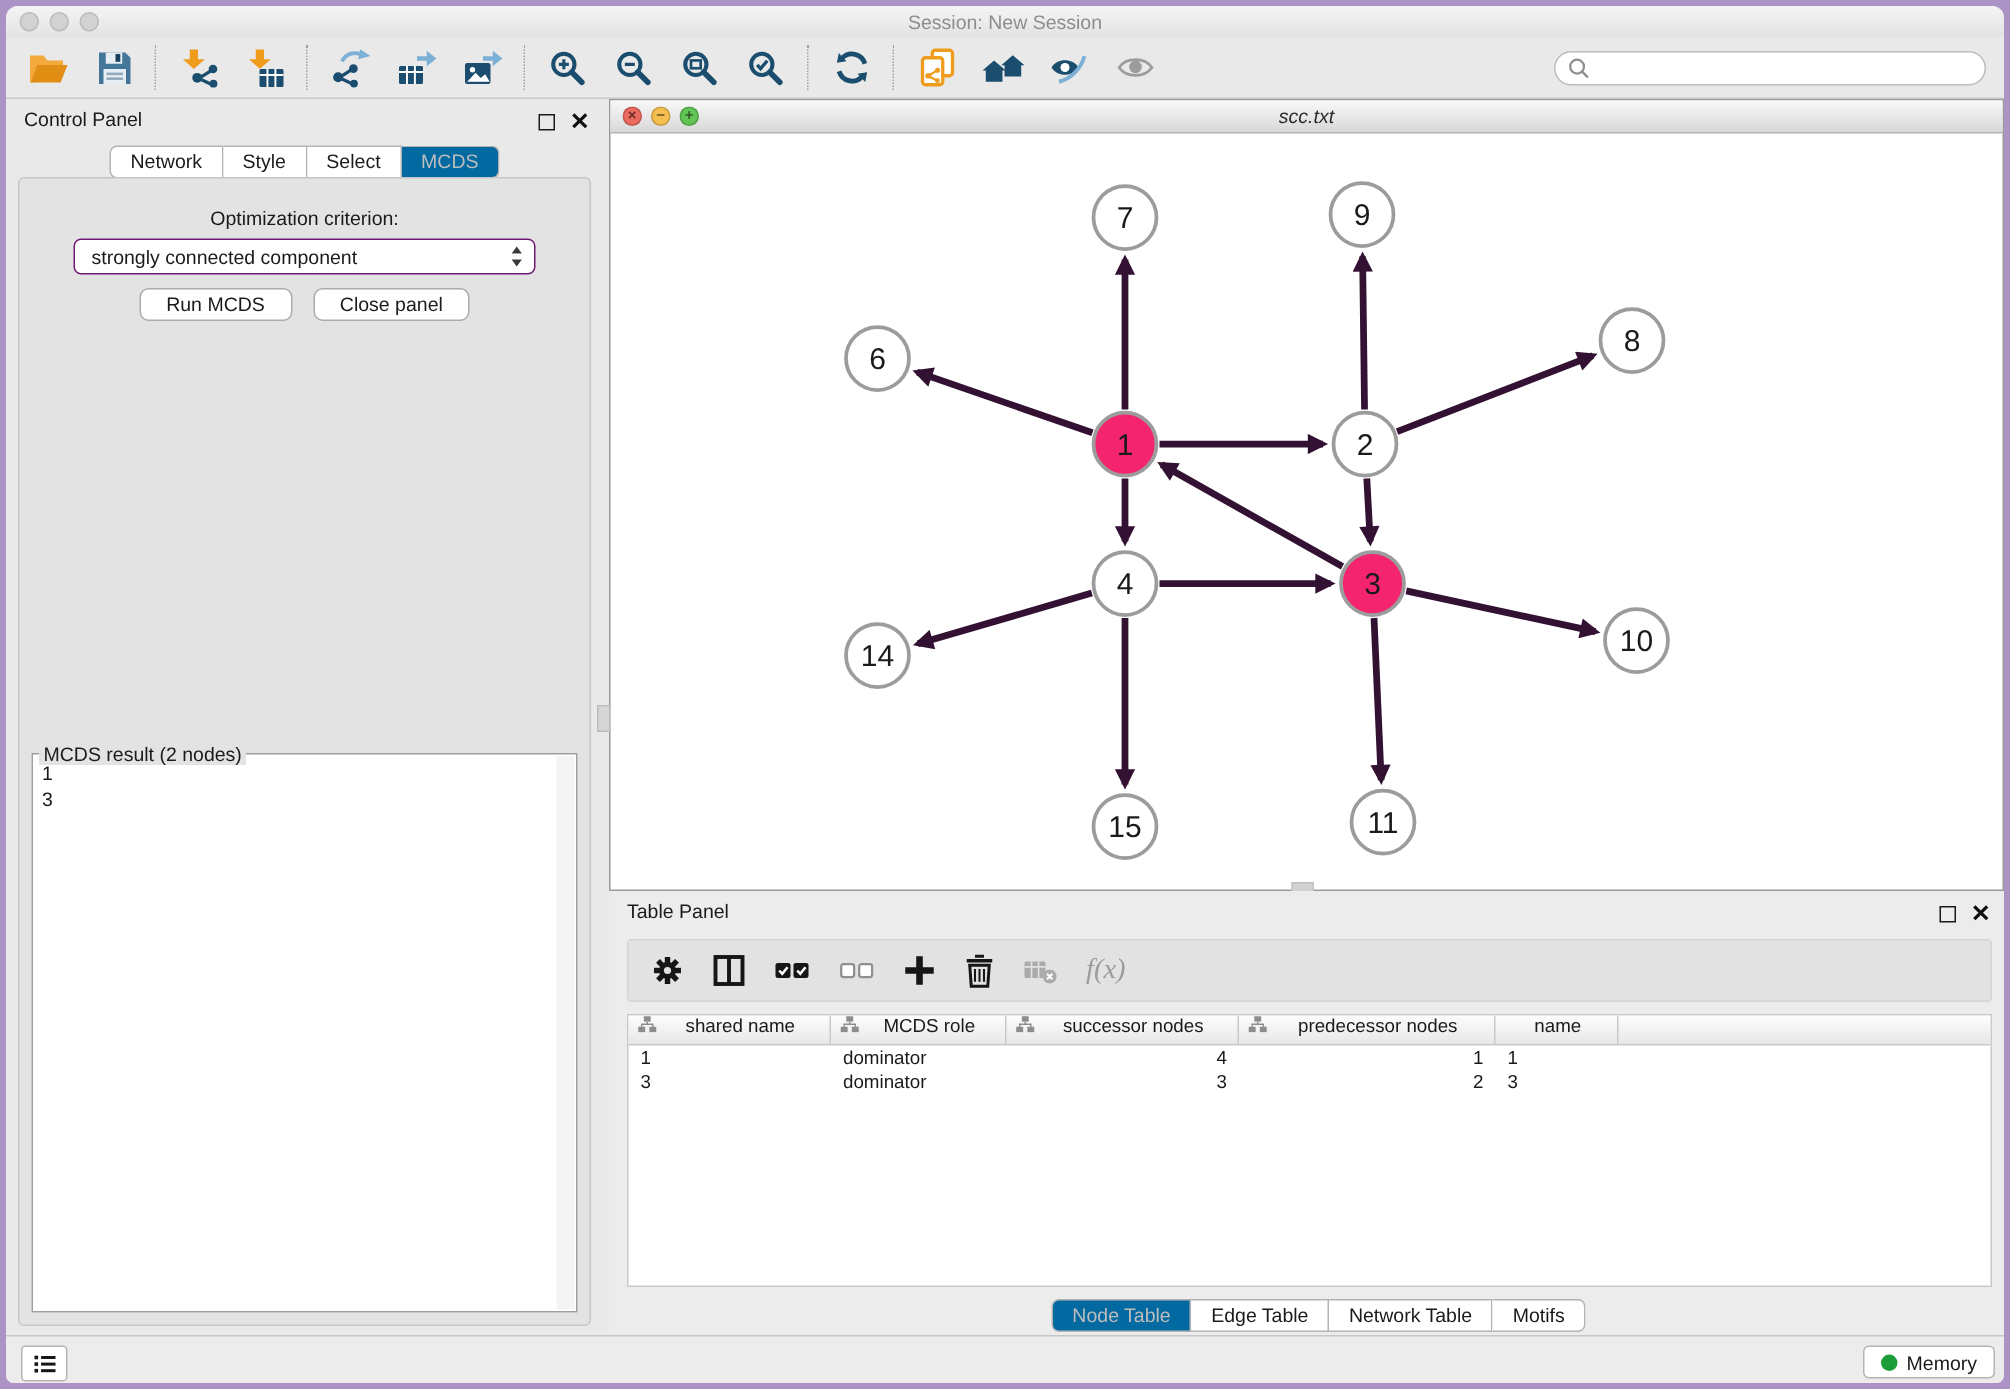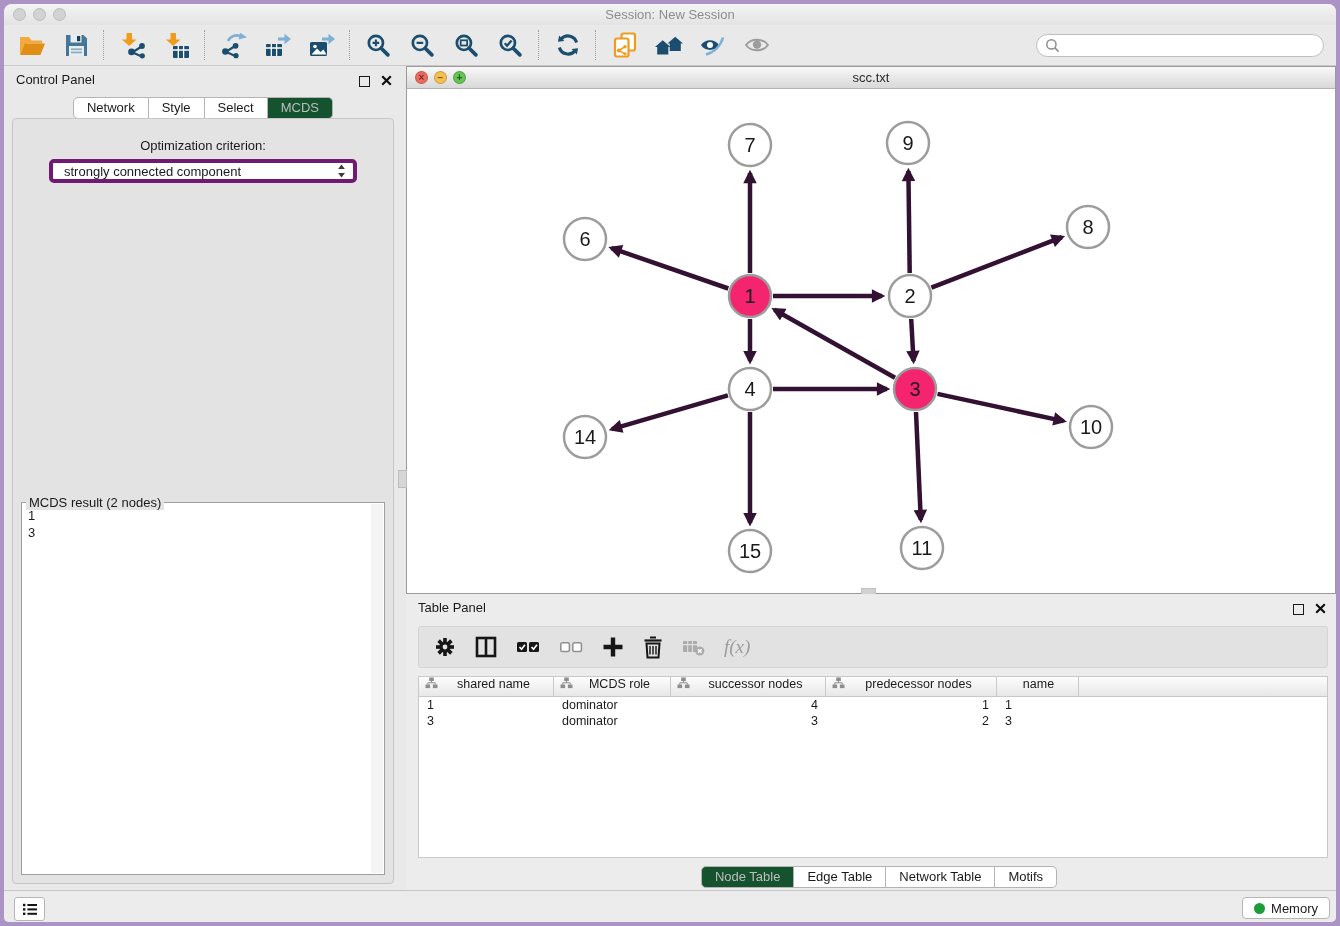--- a/index.html
+++ b/index.html
@@ -21,42 +21,42 @@
   .search-box input{border:none;outline:none;flex:1;font:12px "Liberation Sans",sans-serif;background:transparent;}
 
   
   .panel-title{position:absolute;left:12px;top:6px;color:#1a1a1a;}
   .panel-controls{position:absolute;right:10px;top:8px;display:flex;gap:11px;align-items:center;}
   .float-btn{width:9px;height:9px;border:1.6px solid #1a1a1a;box-sizing:content-box;}
   .tabs-row{display:flex;justify-content:center;}
   .tab{height:20px;line-height:20px;padding:0 13px;background:#fff;border:1px solid #b3b3b3;border-left:none;font-size:13px;cursor:default;}
   .tab:first-child{border-left:1px solid #b3b3b3;border-radius:5px 0 0 5px;}
   .tab:last-child{border-radius:0 5px 5px 0;}
-  .tab.selected{background:#14532d;color:#bdbdbd;}
+  .tab.selected{background:#0369a1;color:#bdbdbd;}
 
   
   .control-panel{position:absolute;left:0;top:62px;width:398px;height:824px;}
   .cp-tabs{position:absolute;top:31px;left:0;right:0;}
   .cp-content{position:absolute;left:8px;right:8px;top:52px;bottom:6px;background:#e3e3e3;border:1px solid #c6c6c6;border-radius:4px;}
   .opt-label{position:absolute;top:19px;left:0;right:0;text-align:center;}
-  .dropdown{position:absolute;left:36px;right:36px;top:40px;height:24px;background:#fff;border:4px solid #701a75;border-radius:5px;display:flex;align-items:center;padding:0 7px 0 11px;box-sizing:border-box;}
+  .dropdown{position:absolute;left:36px;right:36px;top:40px;height:24px;background:#fff;border:1px solid #701a75;border-radius:5px;display:flex;align-items:center;padding:0 7px 0 11px;box-sizing:border-box;}
   .dropdown .dd-value{flex:1;}
   .btn-row{position:absolute;top:73px;left:0;right:0;display:flex;justify-content:center;gap:14px;}
   .push-btn{height:22px;line-height:20px;padding:0 17px;background:#fff;border:1px solid #ababab;border-radius:6px;box-sizing:border-box;cursor:default;}
   .result-box{position:absolute;left:8px;right:8px;top:383px;bottom:8px;border:1px solid #9f9f9f;background:#fff;}
   .result-label{position:absolute;top:-8px;left:4px;background:#e3e3e3;padding:0 3px;}
   .result-text{position:absolute;inset:2px 14px 2px 2px;font-size:13px;line-height:17px;padding:2px 0 0 4px;}
   .result-scroll{position:absolute;top:1px;bottom:1px;right:1px;width:12px;background:#f4f4f4;}
 
   
   .net-window{position:absolute;left:402px;top:62px;width:930px;height:528px;border:1px solid #9a9a9a;background:#fff;box-sizing:border-box;}
   .net-titlebar{position:relative;height:21px;background:linear-gradient(#f8f8f8,#d8d8d8);border-bottom:1px solid #b4b4b4;display:flex;align-items:center;}
   .net-lights{display:flex;gap:6px;margin-left:8px;z-index:2;}
   .net-light{width:13px;height:13px;border-radius:50%;display:flex;align-items:center;justify-content:center;font-size:10px;font-weight:bold;color:rgba(0,0,0,.55);box-sizing:border-box;border:1px solid rgba(0,0,0,.18);line-height:1;}
-  .net-title{position:absolute;left:0;right:0;text-align:center;color:#2b2b2b;}
+  .net-title{position:absolute;left:0;right:0;text-align:center;color:#2b2b2b;font-style:italic;}
   .net-canvas{position:absolute;top:21px;left:0;right:0;bottom:0;}
   .net-canvas svg{position:absolute;inset:0;width:100%;height:100%;}
 
   
   .v-handle{position:absolute;left:394px;top:466px;width:7px;height:16px;background:#d6d6d6;border:1px solid #bcbcbc;}
   .h-handle{position:absolute;left:857px;top:584px;width:13px;height:7px;background:#d2d2d2;border:1px solid #c0c0c0;}
 
   
   .table-panel{position:absolute;left:402px;top:590px;width:930px;height:296px;background:#ececec;}
   .tp-toolbar{position:absolute;left:12px;right:8px;top:32px;height:42px;background:#e2e2e2;border:1px solid #d4d4d4;border-radius:3px;display:flex;align-items:center;gap:19px;padding:0 15px;box-sizing:border-box;}
@@ -265,20 +265,24 @@
       </div>
 
     <div class="cp-content">
       <div class="opt-label">Optimization criterion:</div>
       <div class="dropdown">
         <span class="dd-value">strongly connected component</span>
         <svg width="9" height="16" viewBox="0 0 9 16">
             <path d="M4.5 1.4 7.9 6H1.1Z" fill="#3a3a3a"></path>
             <path d="M4.5 14.6 1.1 10h6.8Z" fill="#3a3a3a"></path>
           </svg>
+      </div>
+      <div class="btn-row">
+        <span class="push-btn">Run MCDS</span>
+        <span class="push-btn">Close panel</span>
       </div>
       <div class="result-box">
         <div class="result-label">MCDS result (2 nodes)</div>
         <div class="result-text">
             <div>1</div>
             <div>3</div>
           </div>
         <div class="result-scroll"></div>
       </div>
     </div>

